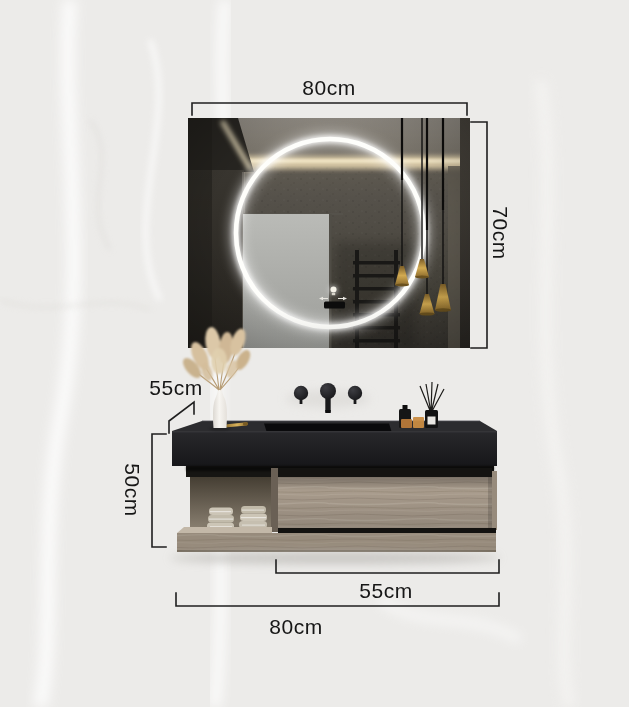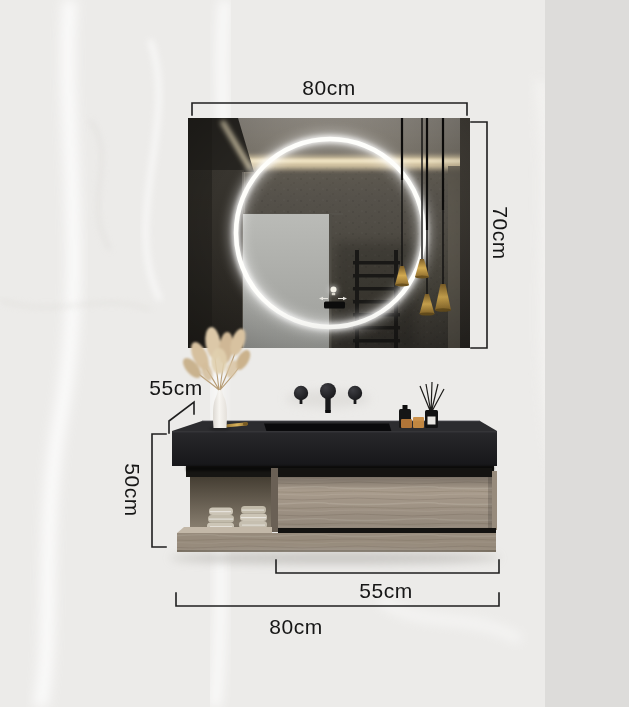--- a/index.html
+++ b/index.html
@@ -1,18 +1,18 @@
 <!DOCTYPE html>
 <html style="--background: #ecebe9; --label-text: #161616; --dimension-line: #1f1f1f; --countertop: #1e1e21; --wood: #a89b8c; --wood-dark: #8b7f70; --brass: #c9a24b; --led-ring: #ffffff; --towel: #ccc5b6; --door: #b5b6b2;"><head>
 <meta charset="utf-8">
 <style>
   html,body{margin:0;padding:0;}
   body{background:#dddcda;font-family:"Liberation Sans", sans-serif;}
   .stage{
-    position:relative;width:545px;height:707px;overflow:hidden;
+    position:relative;width:629px;height:707px;overflow:hidden;
     background:var(--background,#ecebe9);
   }
   .stage svg{position:absolute;left:0;top:0;}
   .lbl{
     position:absolute;
     font-family:"Liberation Sans", sans-serif;
     font-size:21px;
     font-weight:400;
     color:var(--label-text,#161616);
     white-space:nowrap;

